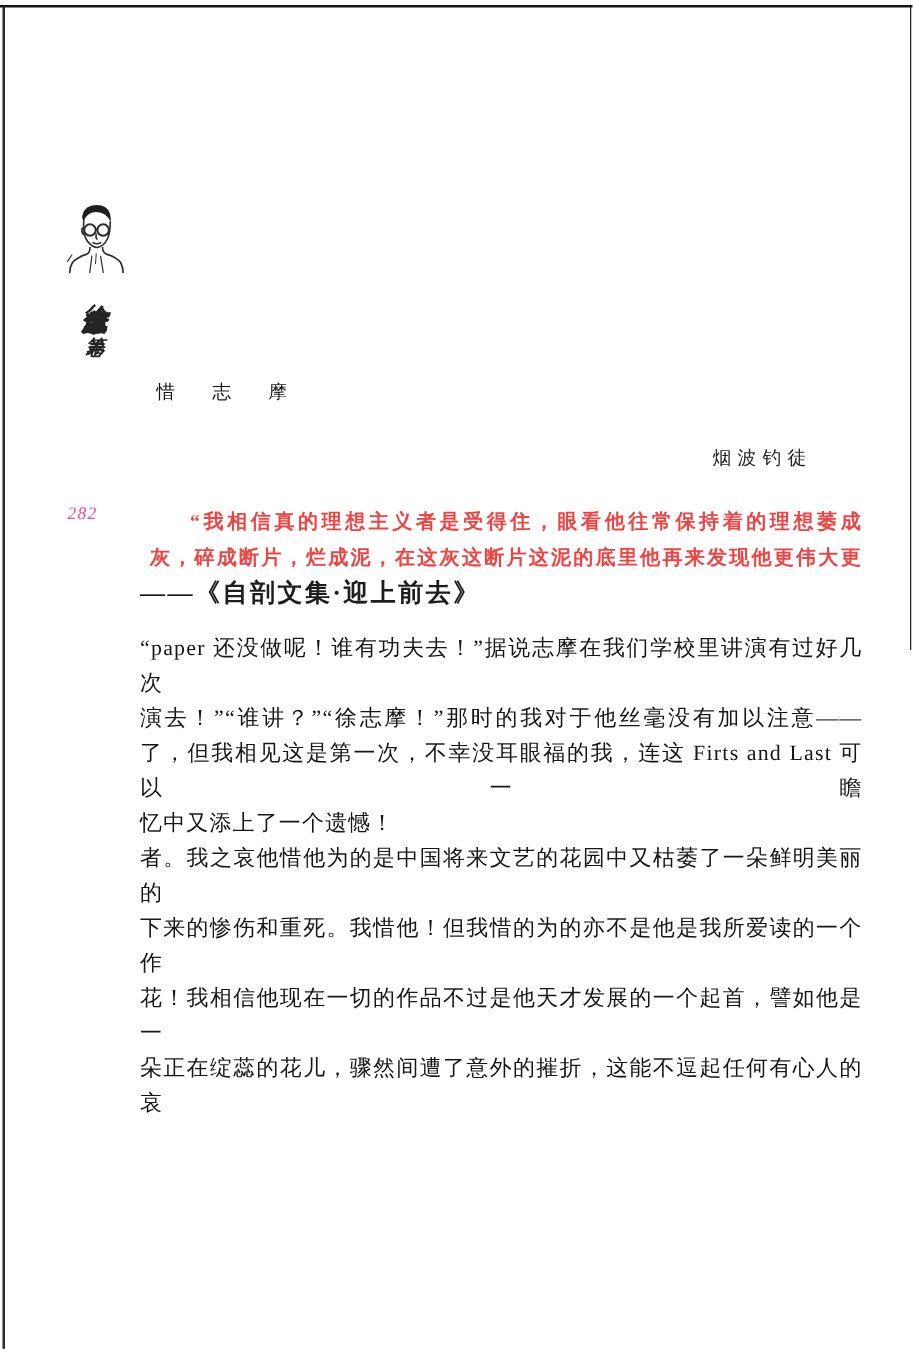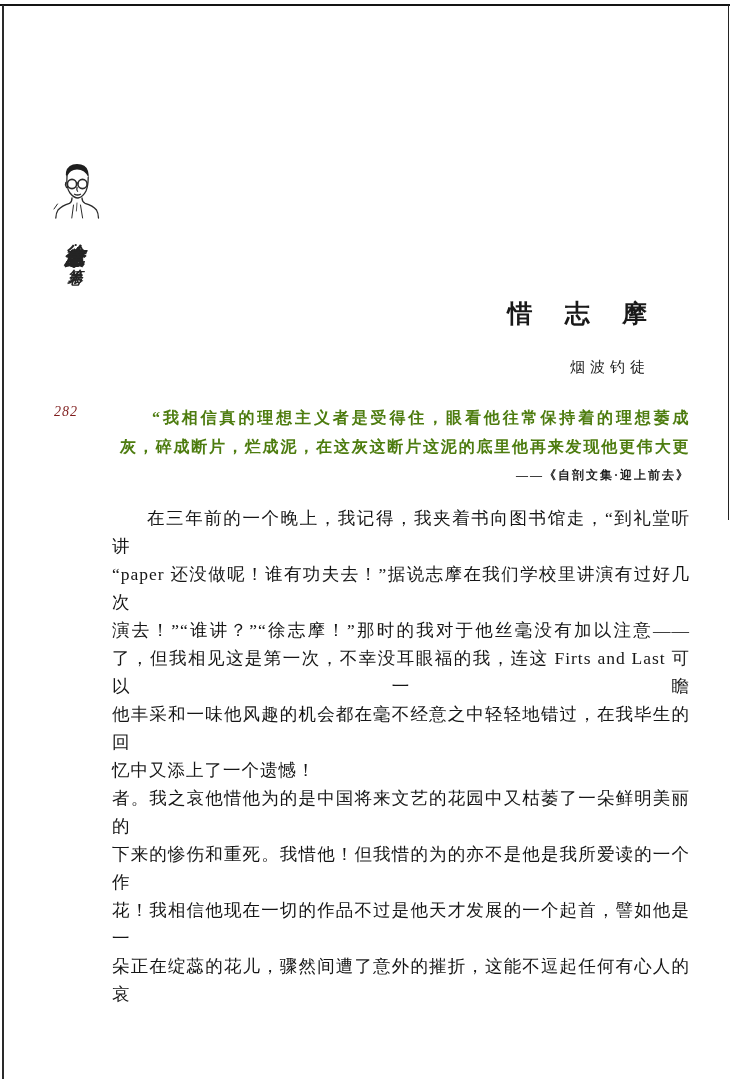--- a/index.html
+++ b/index.html
@@ -33,55 +33,54 @@
   }
   .spine-main { font-size: 20px; }
   .spine-sep  { font-size: 13px; padding: 4px 0; }
   .spine-vol  { font-size: 15px; }
   .page-number {
     margin-top: 10px;
     margin-left: 10px;
     font-style: italic;
     font-size: 14px;
     letter-spacing: 1px;
-    color: #7f1d1d;
+    color: #ec4899;
   }
 
   
   .content { position:absolute; left:112px; top:0; width:578px; }
   .article-title {
     margin: 297px 30px 0 0;
-    text-align: right;
-    font-size: 25px;
-    font-weight: 700;
+    text-align: left;
+    font-size: 15px;
+    font-weight: 400;
     letter-spacing: 13px;
     text-indent: 13px;
     line-height: 34px;
     color: #191919;
   }
   .article-author {
     margin: 26px 40px 0 0;
     text-align: right;
     font-size: 15px;
     letter-spacing: 5px;
     line-height: 20px;
     color: #222;
   }
   .epigraph {
     margin-top: 26px;
     padding-left: 8px;
     font-weight: 700;
     font-size: 16px;
-    color: #4d7c0f;
+    color: #ef4444;
   }
   .epigraph .line { line-height: 29px; letter-spacing: 1.5px; }
   .epigraph-attribution {
     font-weight: 700;
-    font-size: 12px;
-    text-align: right;
+    font-size: 20px;
     line-height: 29px;
     letter-spacing: 2px;
   }
   .article-body { margin-top: 14px; font-size: 17.5px; color: #161616; }
   .article-body .line { line-height: 28px; letter-spacing: 1px; }
 
   .line { text-align: justify; text-align-last: justify; white-space: normal; }
   .line.first { text-indent: 2em; }
   .line.noj { text-align-last: left; }
 </style>
@@ -124,25 +123,23 @@
     <div class="article-author">烟波钓徒</div>
 
     <div class="epigraph">
         <div class="line first">“我相信真的理想主义者是受得住，眼看他往常保持着的理想萎成</div>
         <div class="line">灰，碎成断片，烂成泥，在这灰这断片这泥的底里他再来发现他更伟大更</div>
       </div>
     <div class="epigraph-attribution">——《自剖文集·迎上前去》</div>
 
     <div class="article-body">
       <div class="para">
-          <div class="line first">在三年前的一个晚上，我记得，我夹着书向图书馆走，“到礼堂听讲</div>
           <div class="line">“paper 还没做呢！谁有功夫去！”据说志摩在我们学校里讲演有过好几次</div>
           <div class="line">演去！”“谁讲？”“徐志摩！”那时的我对于他丝毫没有加以注意——</div>
           <div class="line">了，但我相见这是第一次，不幸没耳眼福的我，连这 Firts and Last 可以一瞻</div>
-          <div class="line">他丰采和一味他风趣的机会都在毫不经意之中轻轻地错过，在我毕生的回</div>
           <div class="line noj">忆中又添上了一个遗憾！</div>
         </div>
       <div class="para">
           <div class="line">者。我之哀他惜他为的是中国将来文艺的花园中又枯萎了一朵鲜明美丽的</div>
           <div class="line">下来的惨伤和重死。我惜他！但我惜的为的亦不是他是我所爱读的一个作</div>
           <div class="line">花！我相信他现在一切的作品不过是他天才发展的一个起首，譬如他是一</div>
           <div class="line">朵正在绽蕊的花儿，骤然间遭了意外的摧折，这能不逗起任何有心人的哀</div>
         </div>
 
     </div>

